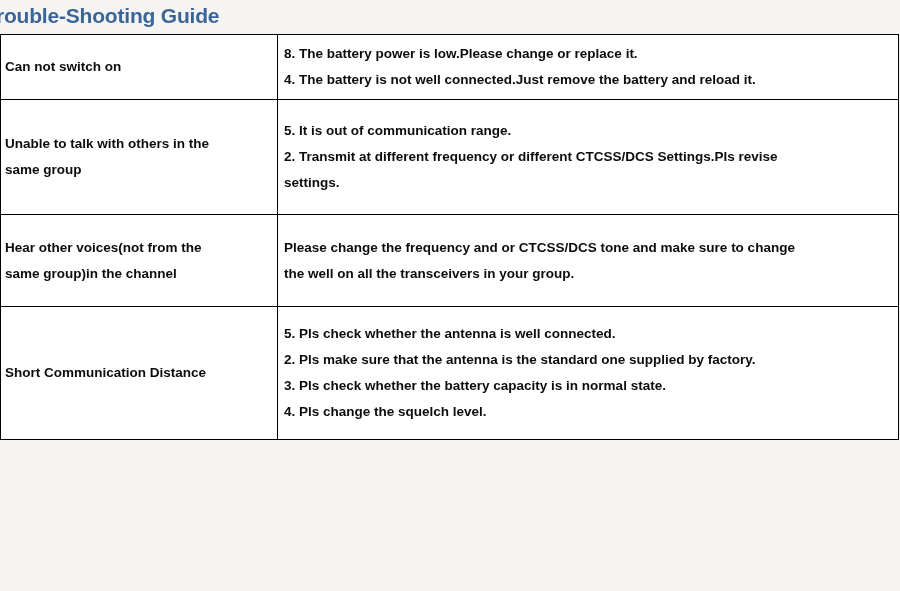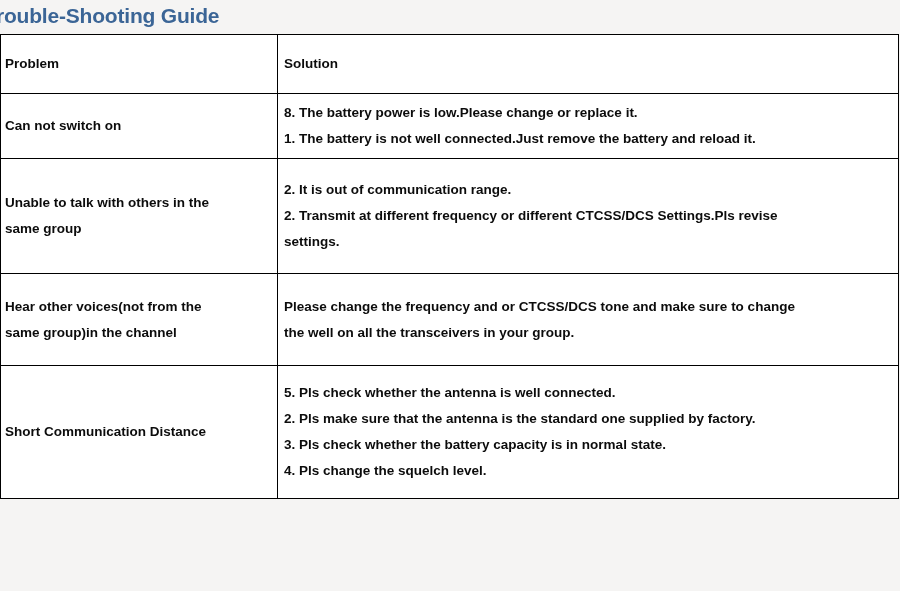--- a/index.html
+++ b/index.html
@@ -93,54 +93,46 @@
   <div class="title">rouble-Shooting Guide</div>
 
   <div class="table-wrap">
     <table class="guide">
       <colgroup>
         <col class="col-problem">
         <col class="col-solution">
       </colgroup>
       <tbody>
 
-        <tr class="header-row">
-          <td>
-            <div class="cell-problem">Problem</div>
-          </td>
-          <td>
-            <div class="cell-solution">Solution</div>
-          </td>
-        </tr>
 
         <tr class="r1">
           <td>
             <div class="cell-problem">
               <span class="line">Can not switch on</span>
             </div>
           </td>
           <td>
             <div class="cell-solution">
               <span class="line">8. The battery power is low.Please change or replace it.</span>
-              <span class="line">1. The battery is not well connected.Just remove the battery and reload it.</span>
+              <span class="line">4. The battery is not well connected.Just remove the battery and reload it.</span>
             </div>
           </td>
         </tr>
 
 
         <tr class="r3">
           <td>
             <div class="cell-problem">
               <span class="line">Unable to talk with others in the</span>
               <span class="line">same group</span>
             </div>
           </td>
           <td>
             <div class="cell-solution">
-              <span class="line">2. It is out of communication range.</span>
+              <span class="line">5. It is out of communication range.</span>
               <span class="line">2. Transmit at different frequency or different CTCSS/DCS Settings.Pls revise</span>
               <span class="line">settings.</span>
             </div>
           </td>
         </tr>
 
         <tr class="r4">
           <td>
             <div class="cell-problem">
               <span class="line">Hear other voices(not from the</span>

